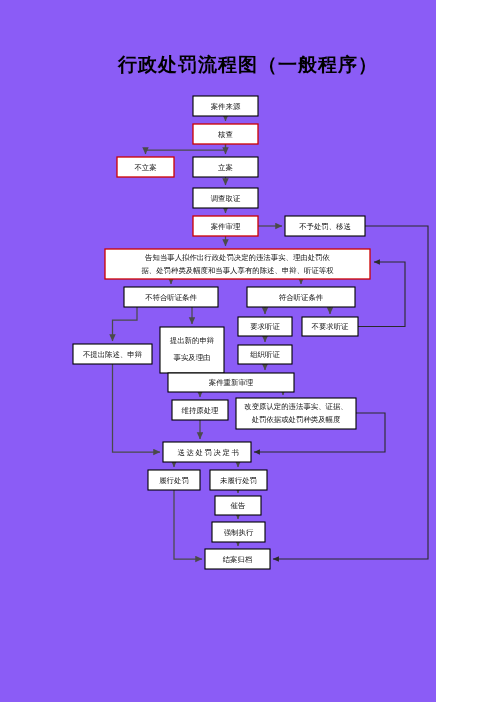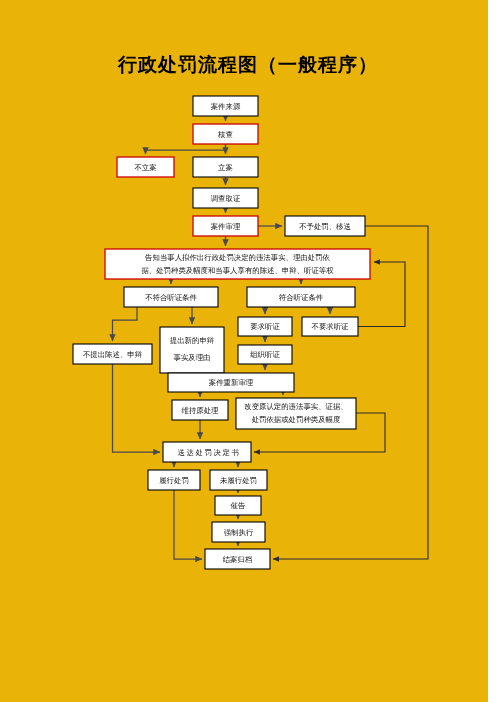--- a/index.html
+++ b/index.html
@@ -2,21 +2,21 @@
 <html><head>
 <meta charset="utf-8">
 <style>
   html,body{margin:0;padding:0;}
   body{
     width:496px;height:702px;
     background:#ffffff;
     font-family:"DejaVu Sans","Liberation Sans",sans-serif;
     overflow:hidden;
   }
-  #page{position:relative;width:488px;height:702px;background:#eab308;}
+  #page{position:relative;width:436px;height:702px;background:#8b5cf6;}
   #title{
     position:absolute;left:0;top:52px;width:496px;
     text-align:center;
     font-family:"DejaVu Serif","Liberation Serif",serif;
     font-size:19px;font-weight:bold;color:#000;
     letter-spacing:1px;
   }
   svg#flow{position:absolute;left:0;top:0;width:496px;height:702px;}
   .node-rect{fill:#ffffff;stroke:#000000;stroke-width:1.1;}
   .node-rect.red{stroke:#cc0000;stroke-width:1.3;}

